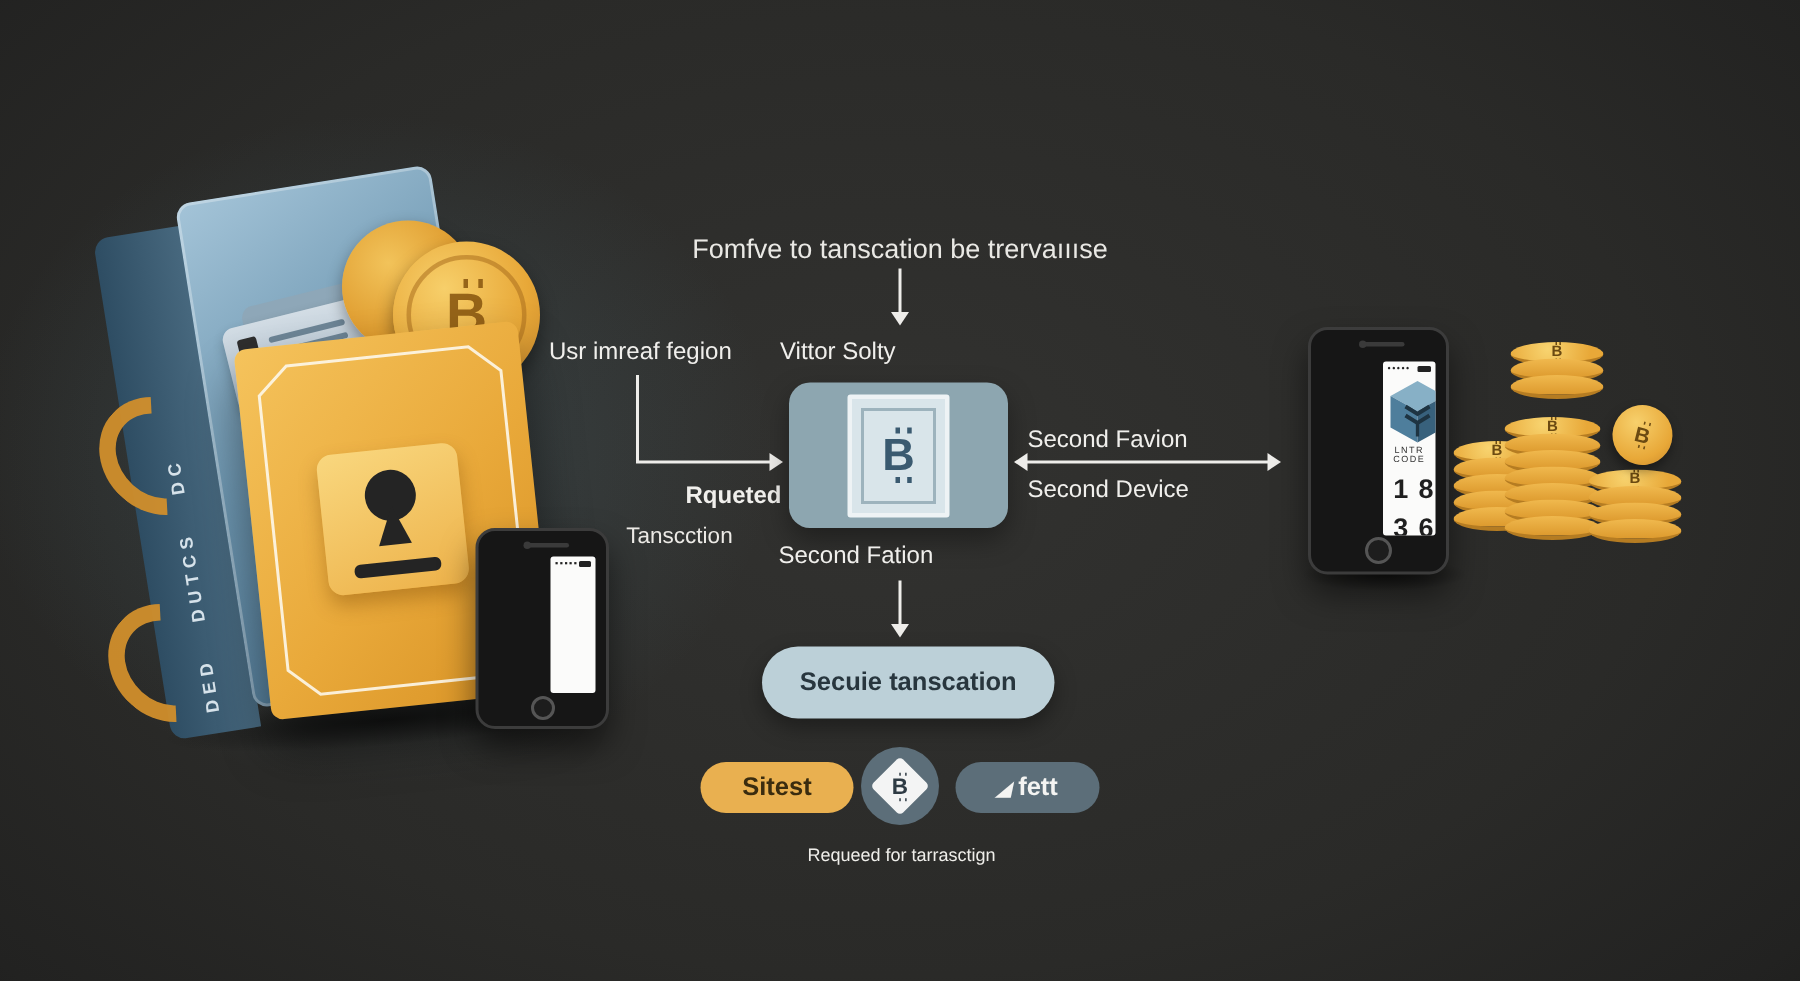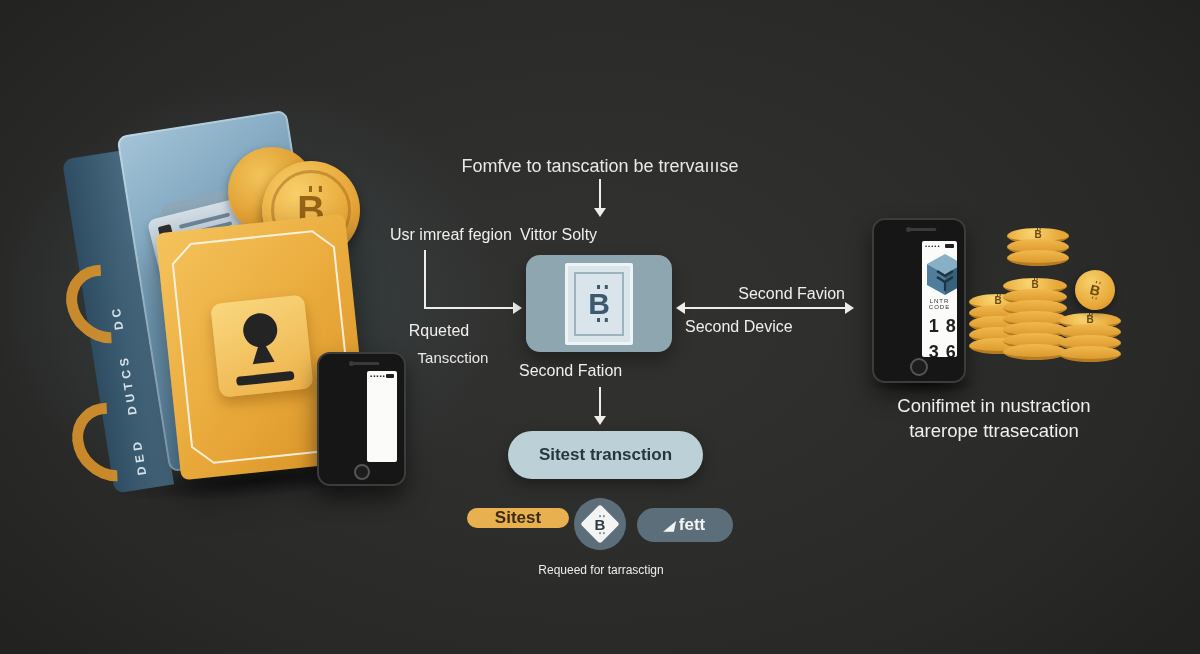--- a/index.html
+++ b/index.html
@@ -21,21 +21,21 @@
   .btc::before,.btc::after{content:"";position:absolute;left:.30em;width:.09em;height:.16em;background:currentColor;box-shadow:.26em 0 0 currentColor;}
   .btc::before{top:-.13em;} .btc::after{bottom:-.13em;}
   
   .node{left:526px;top:255px;width:146px;height:97px;background:#8da6b0;border-radius:14px;
     box-shadow:0 8px 18px rgba(0,0,0,.35);display:flex;align-items:center;justify-content:center;}
   .node-frame{width:62px;height:76px;background:#d9e5ea;border:3px solid #eef3f5;border-radius:2px;display:flex;align-items:center;justify-content:center;}
   .node-frame-inner{width:46px;height:60px;border:2px solid #9db3bd;display:flex;align-items:center;justify-content:center;color:#3a5a70;font-size:30px;}
   
   .pill{display:flex;align-items:center;justify-content:center;font-weight:700;border-radius:24px;}
   .pill-secure{left:508px;top:431px;width:195px;height:48px;background:#bcd0d8;color:#28363e;font-size:17px;box-shadow:0 6px 14px rgba(0,0,0,.35);}
-  .pill-gold{left:467px;top:508px;width:102px;height:20px;background:#e9b050;color:#3a2c0f;font-size:17px;border-radius:17px;}
+  .pill-gold{left:467px;top:508px;width:102px;height:34px;background:#e9b050;color:#3a2c0f;font-size:17px;border-radius:17px;}
   .pill-slate{left:637px;top:508px;width:96px;height:34px;background:#5c6e79;color:#f4f4f2;font-size:17px;border-radius:17px;gap:4px;}
   .badge-circle{left:574px;top:498px;width:52px;height:52px;border-radius:50%;background:#5c6e79;display:flex;align-items:center;justify-content:center;}
   .badge-diamond{width:28px;height:28px;background:#f3f4f4;transform:rotate(45deg);border-radius:3px;display:flex;align-items:center;justify-content:center;}
   .badge-diamond .btc{transform:rotate(-45deg);font-size:15px;color:#2e3b44;}
   .tri-icon{display:inline-block;transform:skewX(-12deg);font-size:13px;line-height:1;}
   
   .phone{position:absolute;background:#161616;border:2px solid #3c3c3c;border-radius:13px;box-shadow:0 12px 22px rgba(0,0,0,.5);}
   .phone .screen{position:absolute;left:7px;right:7px;background:#fbfbfa;border-radius:2px;overflow:hidden;margin-left:41px;}
   .phone .speaker{position:absolute;top:8px;left:50%;transform:translateX(-38%);width:28px;height:3px;background:#3a3a3a;border-radius:2px;}
   .phone .cam{position:absolute;top:7px;left:50%;transform:translateX(-260%);width:5px;height:5px;background:#3a3a3a;border-radius:50%;}
@@ -127,41 +127,41 @@
         <span class="batt"></span>
       </div>
     </div>
     <div class="home" style="bottom:4px;width:12px;height:12px;"></div>
   </div>
 
 
   <div class="av head-down" style="left:599px;top:179px;height:30px;"></div>
   <div class="abs lab txt" style="left:520px;width:160px;top:226px;">Vittor Solty</div>
 
-  <div class="abs lab txt" style="left:366px;top:226px;margin-left:24px;">Usr imreaf fegion</div>
+  <div class="abs lab txt" style="left:366px;top:226px;">Usr imreaf fegion</div>
   <div class="av" style="left:424px;top:250px;height:58px;"></div>
   <div class="ah head-right" style="left:424px;top:307px;width:90px;"></div>
-  <div class="abs lab txt" style="left:389px;width:100px;top:322px;text-align:center;font-weight:400;">Rqueted</div>
+  <div class="abs lab txt" style="left:421px;width:100px;top:322px;text-align:right;font-weight:700;">Rqueted</div>
   <div class="abs txt" style="left:403px;width:100px;top:349px;text-align:center;font-size:15px;color:#eceae6;">Tanscction</div>
 
   <div class="abs node">
     <div class="node-frame">
       <div class="node-frame-inner">
         <span class="btc">B</span>
       </div>
     </div>
   </div>
   <div class="abs lab txt" style="left:519px;width:160px;top:362px;text-align:left;">Second Fation</div>
 
-  <div class="abs lab txt" style="left:685px;width:160px;top:285px;text-align:right;">Second Favion</div>
+  <div class="abs lab txt" style="left:685px;width:160px;top:285px;text-align:left;">Second Favion</div>
   <div class="ah head-right head-left" style="left:684px;top:307px;width:162px;"></div>
   <div class="abs lab txt" style="left:685px;width:160px;top:318px;text-align:left;">Second Device</div>
 
   <div class="av head-down" style="left:599px;top:387px;height:30px;"></div>
-  <div class="abs pill pill-secure">Sitest transction</div>
+  <div class="abs pill pill-secure">Secuie tanscation</div>
 
   <div class="abs pill pill-gold">Sitest</div>
   <div class="abs badge-circle">
     <div class="badge-diamond">
       <span class="btc">B</span>
     </div>
   </div>
   <div class="abs pill pill-slate">
     <span class="tri-icon">◢</span>
     <span>fett</span>
@@ -229,18 +229,14 @@
         </div>
       <div class="stackcoin"></div>
         <div class="stackcoin"></div>
         <div class="stackcoin"></div>
     </div>
     <div style="position:absolute;left:112px;bottom:52px;width:40px;height:40px;border-radius:50%;background:radial-gradient(circle at 35% 32%, #f7d06c, #e8a838 65%, #c8862a);transform:rotate(14deg);display:flex;align-items:center;justify-content:center;color:#6b4a12;box-shadow:0 4px 8px rgba(0,0,0,.4);">
       <span class="btc" style="font-size:14px;">B</span>
     </div>
   </div>
 
-  <div class="abs" style="left:858px;width:272px;top:393px;text-align:center;font-size:18.5px;line-height:25px;color:#f0efec;">
-    <div class="txt">Conifimet in nustraction</div>
-    <div class="txt">tarerope ttrasecation</div>
-  </div>
 
 </div>
 
 </body></html>

